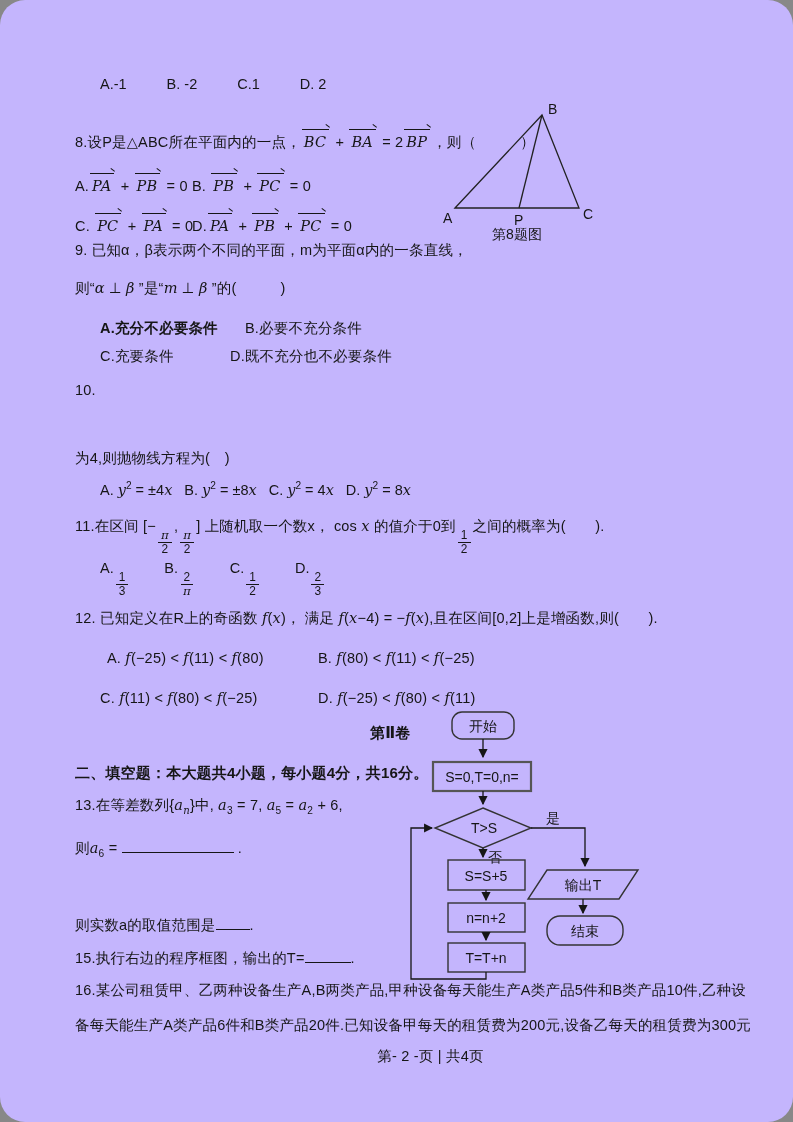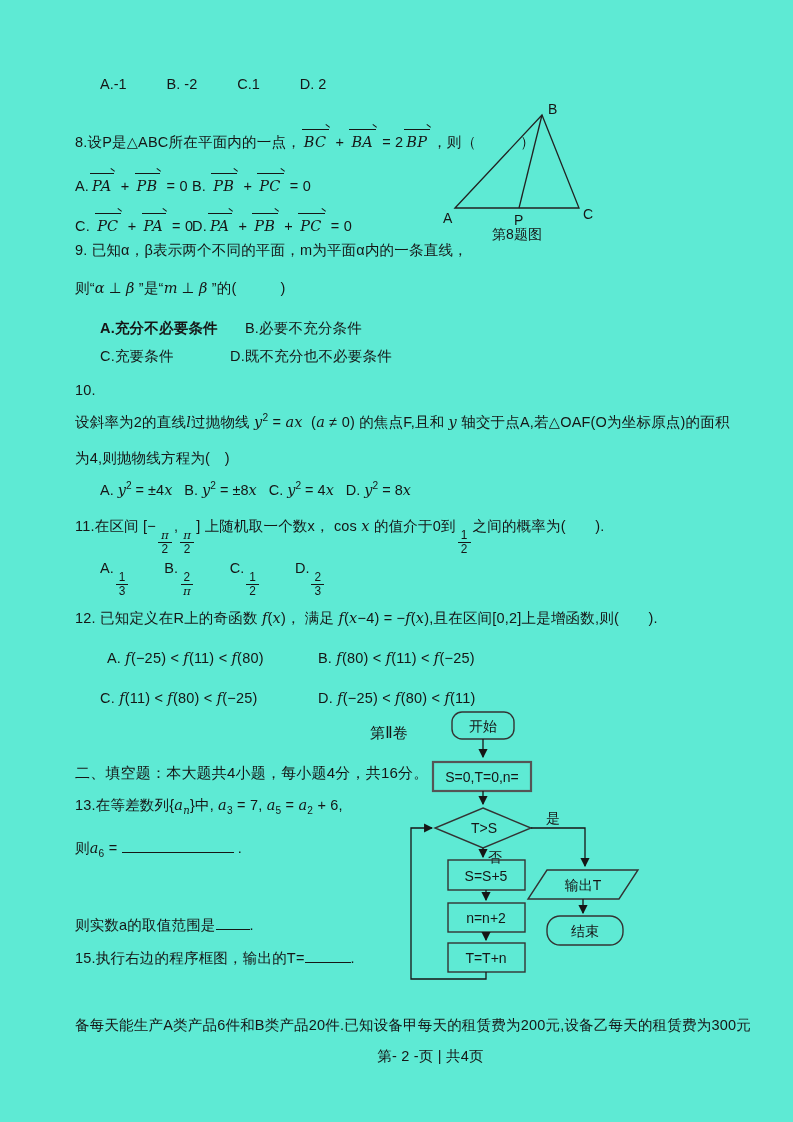--- a/index.html
+++ b/index.html
@@ -1,22 +1,22 @@
 <!DOCTYPE html>
 <html><head>
 <meta charset="utf-8">
 <style>
   html,body{margin:0;padding:0;background:#888;}
   .page{
-    position:relative;width:793px;height:1122px;background:#5eead4;
+    position:relative;width:793px;height:1122px;background:#c4b5fd;
     font-family:"Liberation Sans","DejaVu Sans",sans-serif;
-    color:#161616;overflow:hidden;margin:0 auto;
+    color:#161616;overflow:hidden;margin:0 auto;border-radius:25px;
   }
   .line{position:absolute;white-space:nowrap;font-size:14.5px;line-height:1.5;letter-spacing:0.2px;}
-  .bold{font-weight:normal;}
+  .bold{font-weight:bold;}
   .center{text-align:center;}
   .optrow{position:absolute;display:flex;white-space:nowrap;font-size:14.5px;}
   i{font-family:"DejaVu Serif","Liberation Serif",serif;font-style:italic;}
   sup{font-size:70%;}
   sub{font-size:70%;}
   
   .vec{font-style:italic;font-family:"DejaVu Serif","Liberation Serif",serif;
     position:relative;display:inline-block;padding:4px 4px 0 2px;margin:12px 1px;}
   .vec::before{content:'';position:absolute;top:1px;left:0;right:1px;border-top:1.3px solid #161616;}
   .vec::after{content:'';position:absolute;top:-1.2px;right:0;width:5px;height:5px;
@@ -62,21 +62,20 @@
   </svg>
 
   <div class="line" style="left:75px;top:240px;">9. 已知α，β表示两个不同的平面，m为平面α内的一条直线，</div>
   <div class="line" style="left:75px;top:278px;">则“<i>α</i> ⊥ <i>β</i> ”是“<i>m</i> ⊥ <i>β</i> ”的(　　　)</div>
   <div class="line" style="left:100px;top:318px;font-weight:bold;">A.充分不必要条件</div>
   <div class="line" style="left:245px;top:318px;">B.必要不充分条件</div>
   <div class="line" style="left:100px;top:346px;">C.充要条件</div>
   <div class="line" style="left:230px;top:346px;">D.既不充分也不必要条件</div>
 
   <div class="line" style="left:75px;top:380px;">10.</div>
-  <div class="line" style="left:75px;top:410px;">设斜率为2的直线<i>l</i>过抛物线 <i>y</i><sup>2</sup> = <i>ax</i>&nbsp; (<i>a</i> ≠ 0) 的焦点F,且和 <i>y</i> 轴交于点A,若△OAF(O为坐标原点)的面积</div>
   <div class="line" style="left:75px;top:448px;">为4,则抛物线方程为(　)</div>
   <div class="optrow" style="left:100px;top:480px;gap:12px;">
     <span>A. <i>y</i><sup>2</sup> = ±4<i>x</i></span>
     <span>B. <i>y</i><sup>2</sup> = ±8<i>x</i></span>
     <span>C. <i>y</i><sup>2</sup> = 4<i>x</i></span>
     <span>D. <i>y</i><sup>2</sup> = 8<i>x</i></span>
   </div>
 
   <div class="line" style="left:75px;top:516px;">11.在区间 [−<span class="frac">
         <span class="fn"><i>π</i></span>
@@ -116,20 +115,21 @@
   <div class="line bold" style="left:370px;top:722px;font-size:15px;">第Ⅱ卷</div>
   <div class="line bold" style="left:75px;top:762px;font-size:15px;">二、填空题：本大题共4小题，每小题4分，共16分。</div>
 
   <div class="line" style="left:75px;top:795px;text-align:right;">13.在等差数列{<i>a<sub>n</sub></i>}中, <i>a</i><sub>3</sub> = 7, <i>a</i><sub>5</sub> = <i>a</i><sub>2</sub> + 6,</div>
   <div class="line" style="left:75px;top:838px;">则<i>a</i><sub>6</sub> = <span class="blank blank-lg"></span> .</div>
 
   <div class="line" style="left:75px;top:915px;">则实数a的取值范围是<span class="blank blank-sm"></span>.</div>
 
   <div class="line" style="left:75px;top:948px;">15.执行右边的程序框图，输出的T=<span class="blank blank-md"></span>.</div>
 
+  <div class="line" style="left:75px;top:980px;">16.某公司租赁甲、乙两种设备生产A,B两类产品,甲种设备每天能生产A类产品5件和B类产品10件,乙种设</div>
   <div class="line" style="left:75px;top:1015px;">备每天能生产A类产品6件和B类产品20件.已知设备甲每天的租赁费为200元,设备乙每天的租赁费为300元</div>
 
   <div class="line center" style="left:0;top:1046px;width:100%;padding-left:34px;">第- 2 -页 | 共4页</div>
 
   <svg style="position:absolute;left:400px;top:702px;" width="250" height="285" viewBox="0 0 250 285">
     <defs>
       <marker id="ah" viewBox="0 0 8 8" refX="7" refY="4" markerWidth="7" markerHeight="7" orient="auto">
         <path d="M0,0 L8,4 L0,8 Z" fill="#161616"></path>
       </marker>
     </defs>

